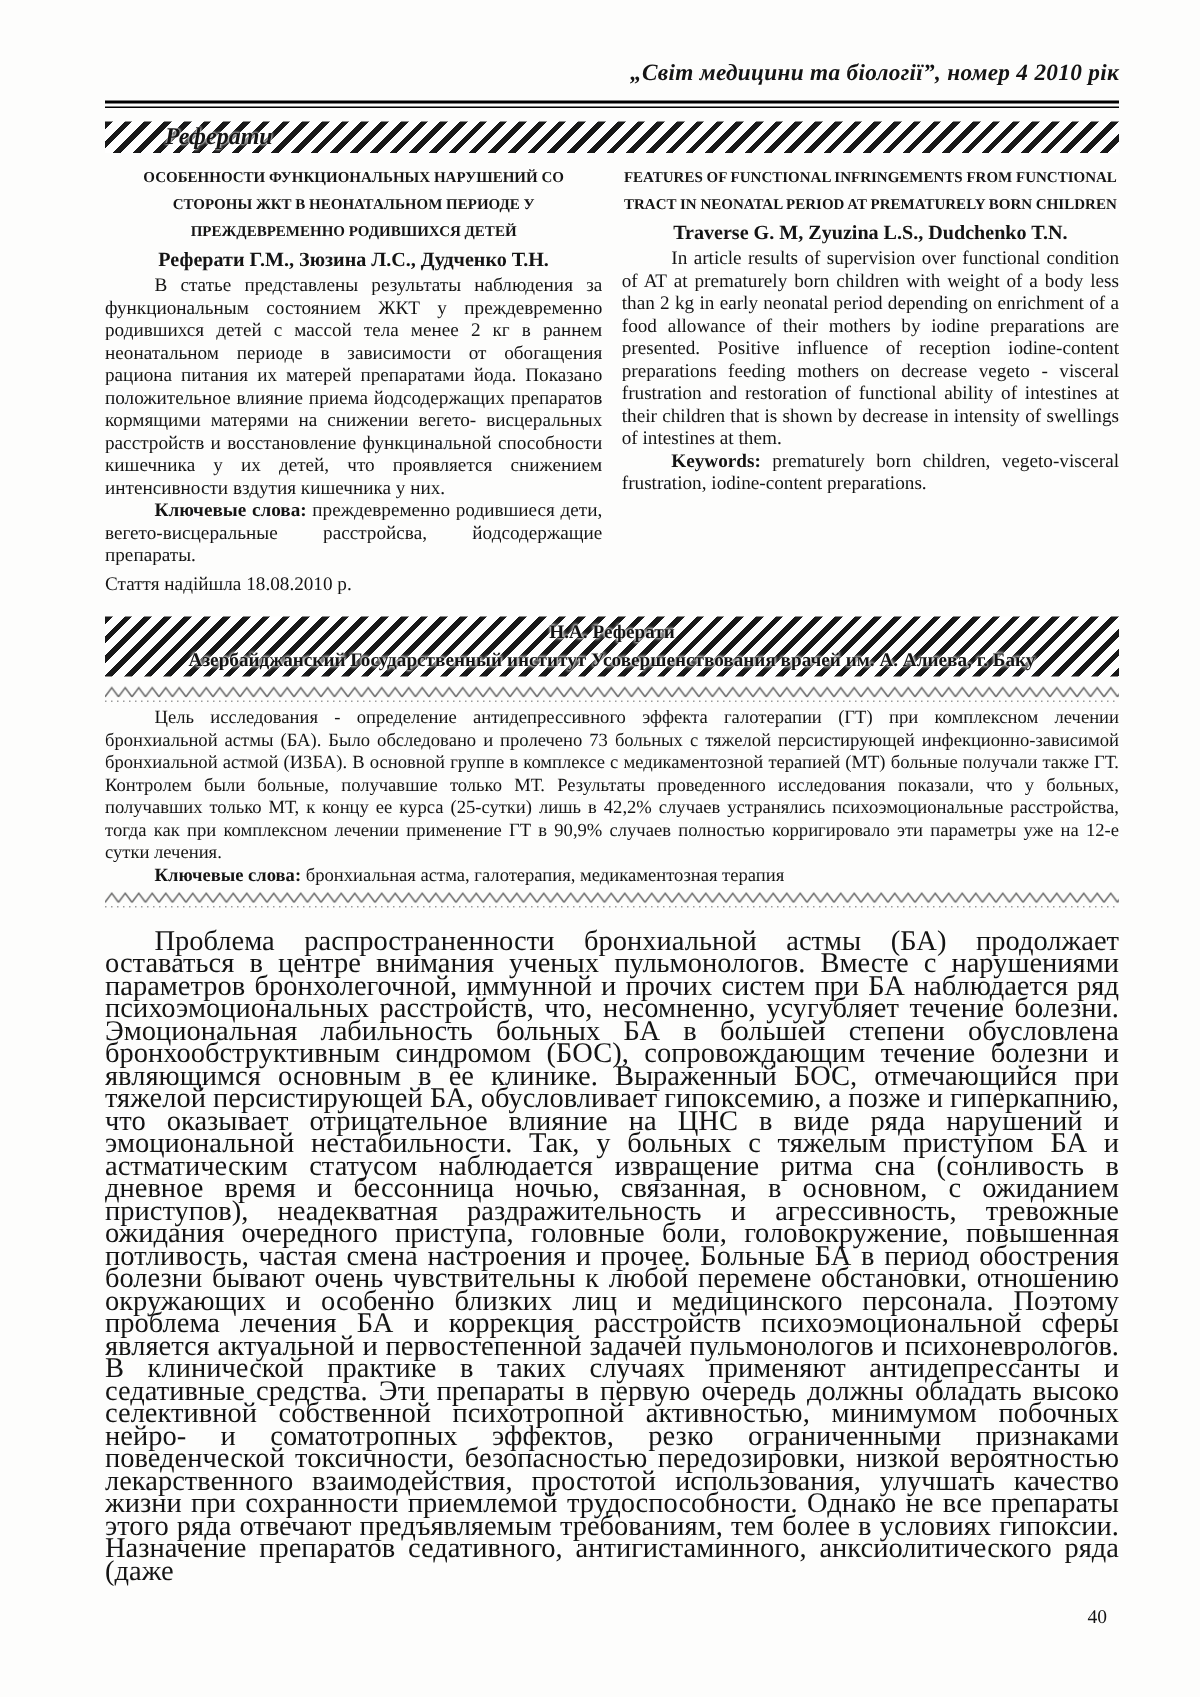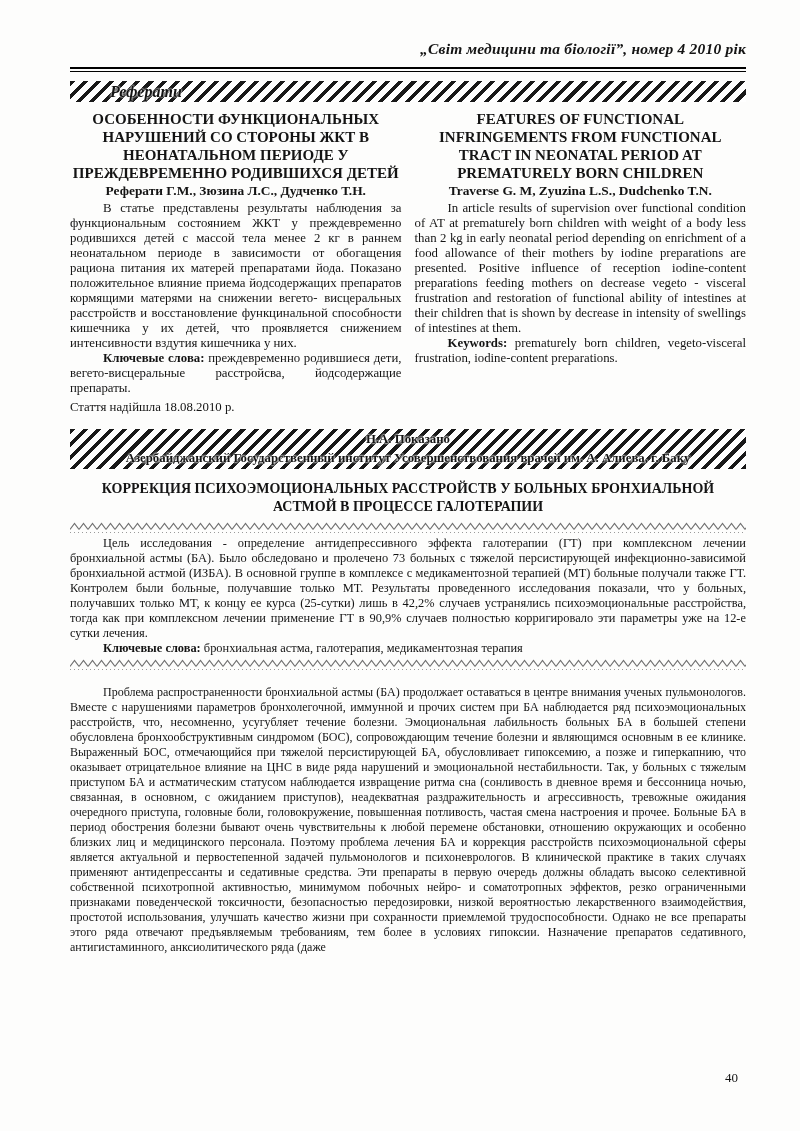--- a/index.html
+++ b/index.html
@@ -11,36 +11,36 @@
   .content{position:absolute;left:70px;top:40px;width:676px;}
   .journal-line{text-align:right;font-weight:bold;font-style:italic;font-size:15.5px;line-height:18px;letter-spacing:.2px;}
   .double-rule{margin-top:9px;border-top:2.5px solid #000;}
   .double-rule::after{content:"";display:block;margin-top:2px;border-top:1px solid #000;}
   .hatch{background:repeating-linear-gradient(135deg,#191919 0px,#191919 3.6px,#ffffff 3.6px,#ffffff 9.3px);}
   .banner1{margin-top:9px;height:21px;position:relative;}
   .b1label{position:absolute;left:40px;top:2px;font-weight:bold;font-style:italic;font-size:16px;
     text-shadow:0 0 2px #fff,0 0 2px #fff;}
   .cols{display:flex;gap:13px;margin-top:8px;}
   .col{flex:1;font-size:12.8px;line-height:15px;}
-  .col-title{text-align:center;font-weight:bold;font-size:15px;line-height:18px;}
+  .col-title{text-align:center;font-weight:bold;font-size:10px;line-height:18px;}
   .col-authors{text-align:center;font-weight:bold;font-size:13.4px;line-height:18px;}
   .col-body{text-align:justify;text-indent:33px;margin-top:1px;}
   .col-kw{text-align:justify;text-indent:33px;}
   .bold{font-weight:bold;}
   .received{text-align:left;margin-top:4px;}
   .udk{margin-top:33px;font-weight:bold;font-size:13.5px;line-height:15px;}
   .banner2{margin-top:14px;height:40px;text-align:center;font-weight:bold;font-size:12.8px;line-height:19px;
     padding-top:1px;box-sizing:border-box;}
   .b2line{text-shadow:0 0 2px #fff,0 0 2px #fff,0 0 3px #fff;}
   .title2{margin-top:11px;text-align:center;font-weight:bold;font-size:14px;line-height:18px;padding:0 28px;}
   .zigzag{display:block;margin-top:6px;}
   .zigzag.second{margin-top:3px;}
   .abstract2{margin-top:2px;font-size:12.4px;line-height:15px;text-align:justify;text-indent:33px;}
   .abstract2-kw{font-size:12.4px;line-height:15px;text-indent:33px;}
-  .body2{margin-top:14px;font-size:12px;line-height:15px;text-align:justify;text-indent:33px;}
+  .body2{margin-top:14px;font-size:19px;line-height:15px;text-align:justify;text-indent:33px;}
   .pagenum{position:absolute;right:62px;top:1070px;font-size:13px;}
 </style>
 </head>
 <body>
 
 <div class="content">
 
   <div class="journal-line">„Світ медицини та біології”, номер 4 2010 рік</div>
   <div class="double-rule"></div>
 
@@ -59,25 +59,24 @@
     <div class="col">
       <div class="col-title">FEATURES OF FUNCTIONAL INFRINGEMENTS FROM FUNCTIONAL TRACT IN NEONATAL PERIOD AT PREMATURELY BORN CHILDREN</div>
       <div class="col-authors">Traverse G. M, Zyuzina L.S., Dudchenko T.N.</div>
       <div class="col-body">In article results of supervision over functional condition of AT at prematurely born children with weight of a body less than 2 kg in early neonatal period depending on enrichment of a food allowance of their mothers by iodine preparations are presented. Positive influence of reception iodine-content preparations feeding mothers on decrease vegeto - visceral frustration and restoration of functional ability of intestines at their children that is shown by decrease in intensity of swellings of intestines at them.</div>
       <div class="col-kw"><span class="bold">Keywords:</span><span> prematurely born children, vegeto-visceral frustration, iodine-content preparations.</span></div>
     </div>
   </div>
 
 
   <div class="banner2 hatch">
-    <div class="b2line">Н.А. Показано</div>
+    <div class="b2line">Н.А. Реферати</div>
     <div class="b2line">Азербайджанский Государственный институт Усовершенствования врачей им. А. Алиева, г. Баку</div>
   </div>
 
-  <div class="title2">КОРРЕКЦИЯ ПСИХОЭМОЦИОНАЛЬНЫХ РАССТРОЙСТВ У БОЛЬНЫХ БРОНХИАЛЬНОЙ АСТМОЙ В ПРОЦЕССЕ ГАЛОТЕРАПИИ</div>
 
   <svg class="zigzag" width="676" height="12">
     <defs>
       <pattern id="zz" width="9" height="9" patternUnits="userSpaceOnUse">
         <path d="M0,7.5 L4.5,1.5 L9,7.5" fill="none" stroke="#6f6f6f" stroke-width="1.1"></path>
       </pattern>
     </defs>
     <rect x="0" y="0" width="676" height="9" fill="url(#zz)"></rect>
     <line x1="0" y1="10.5" x2="676" y2="10.5" stroke="#9a9a9a" stroke-width="1" stroke-dasharray="1 3"></line>
   </svg>

